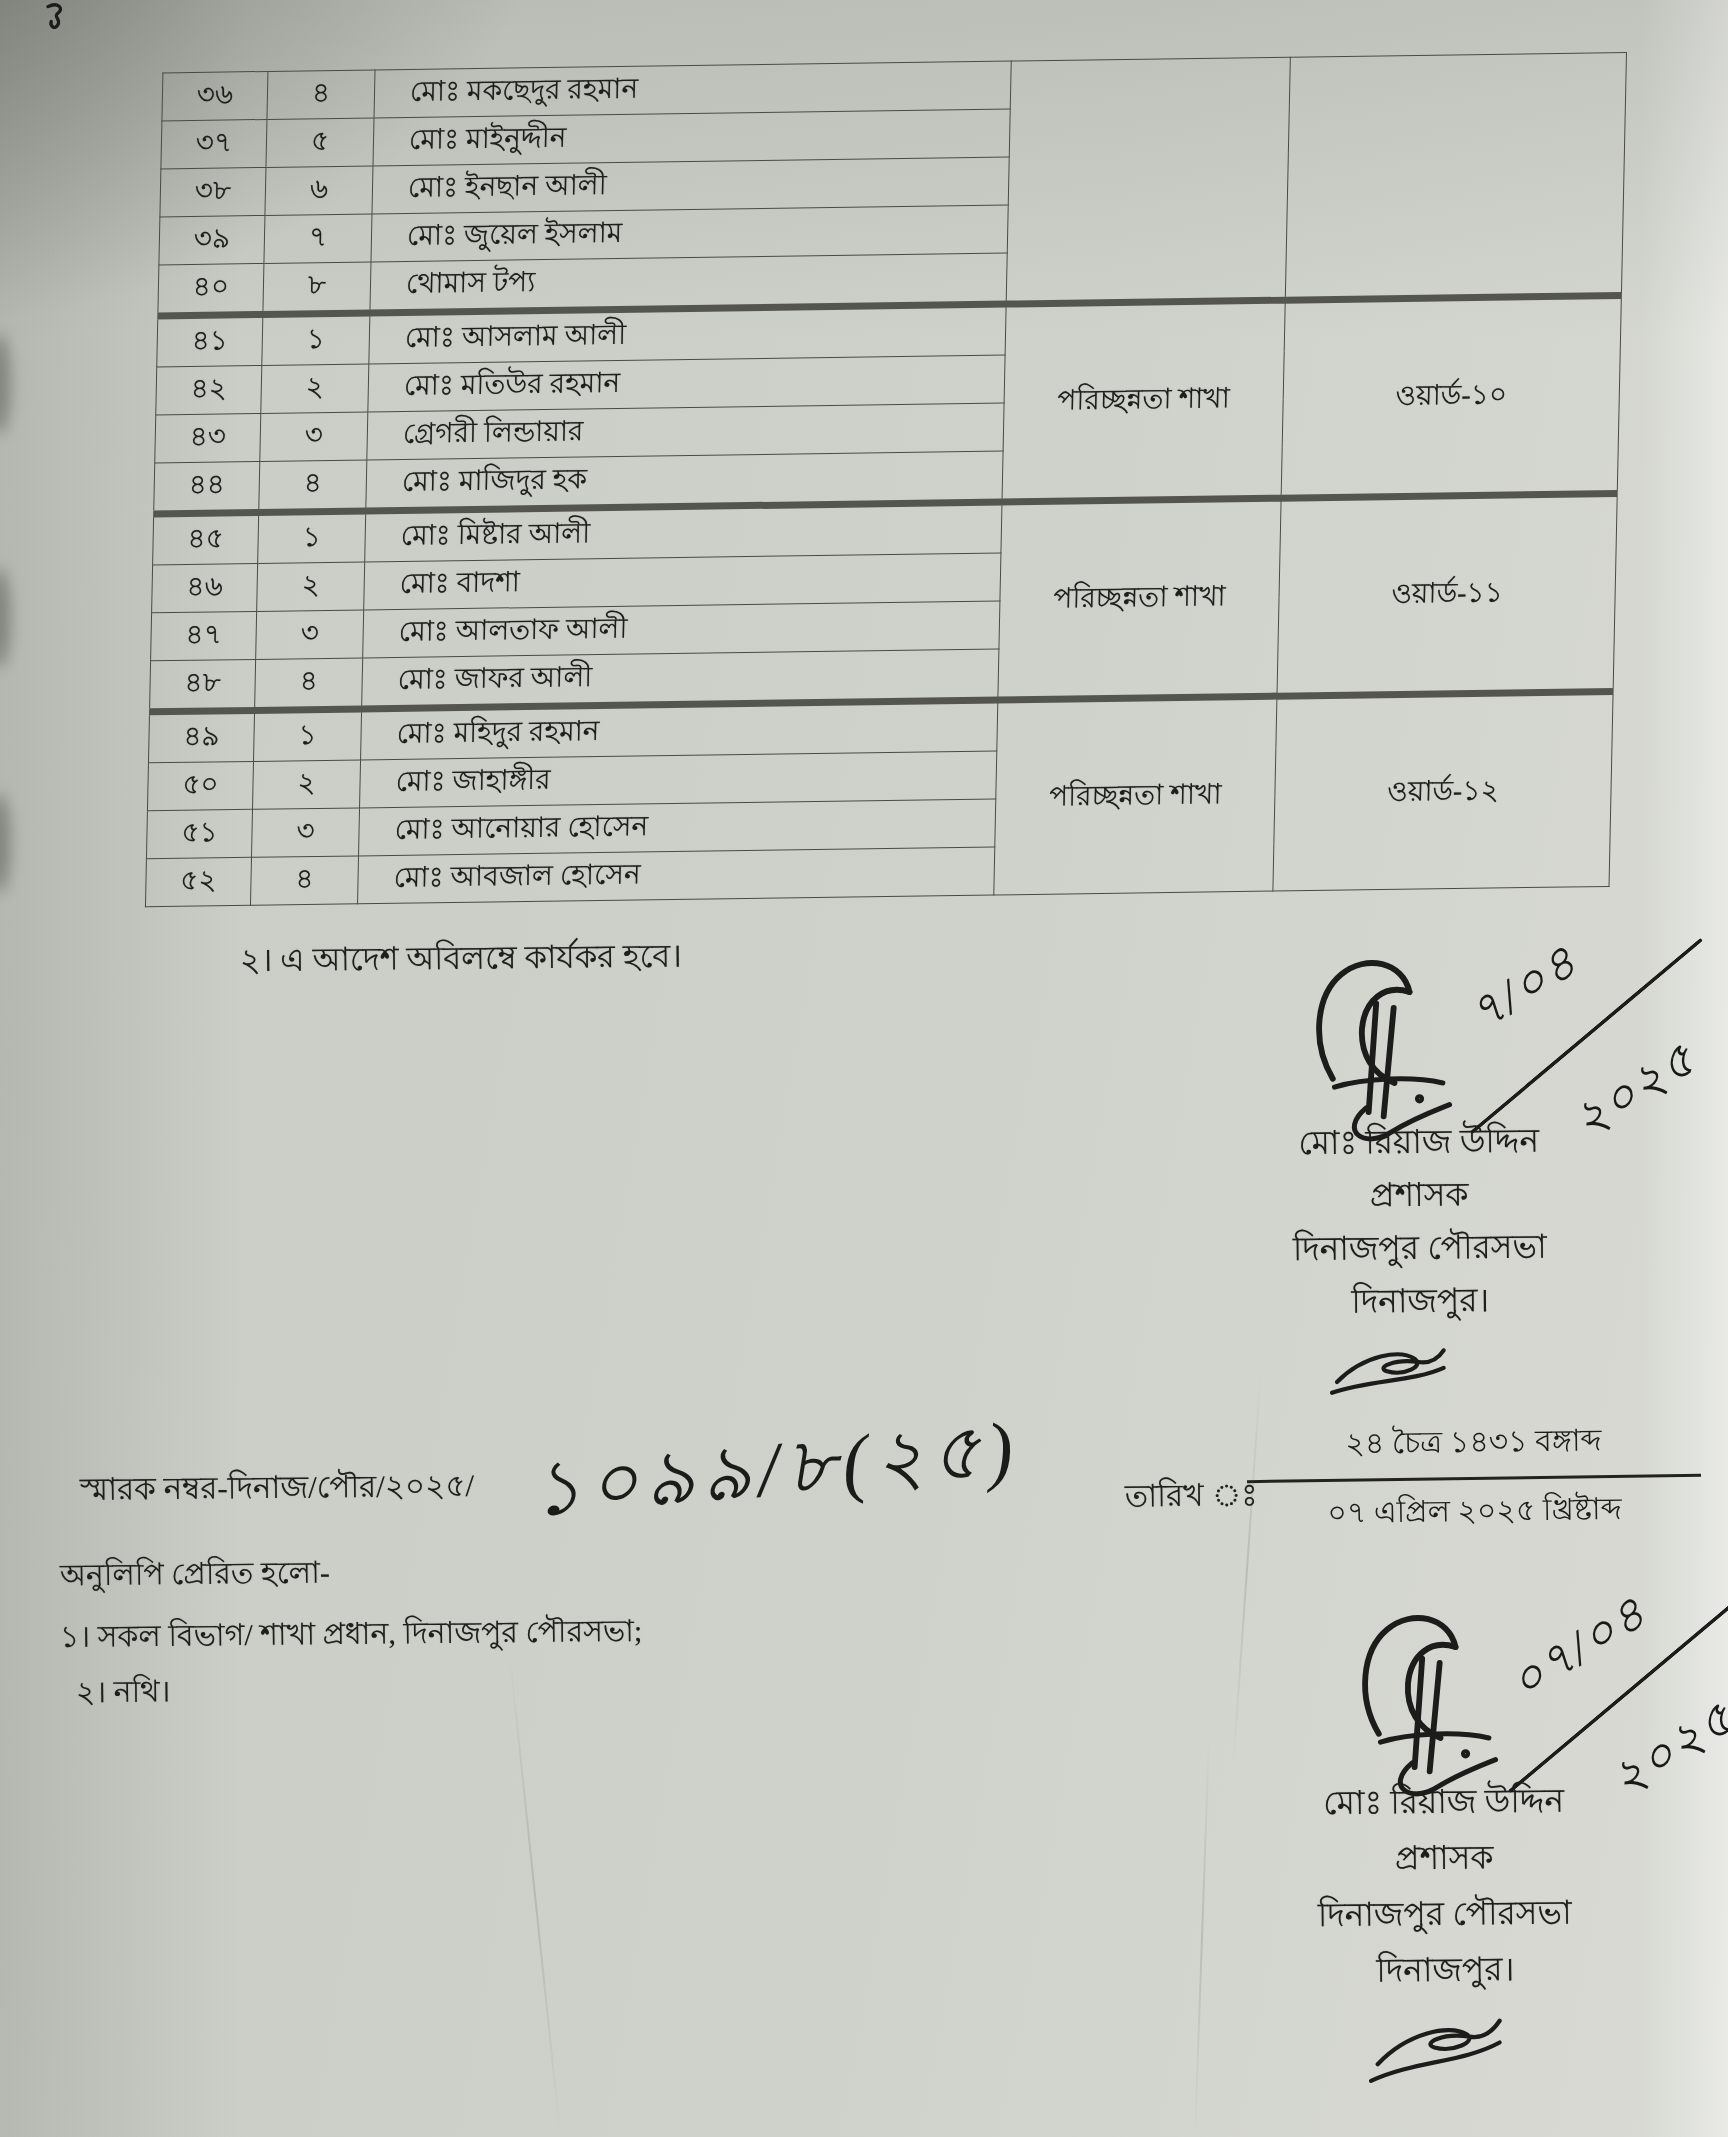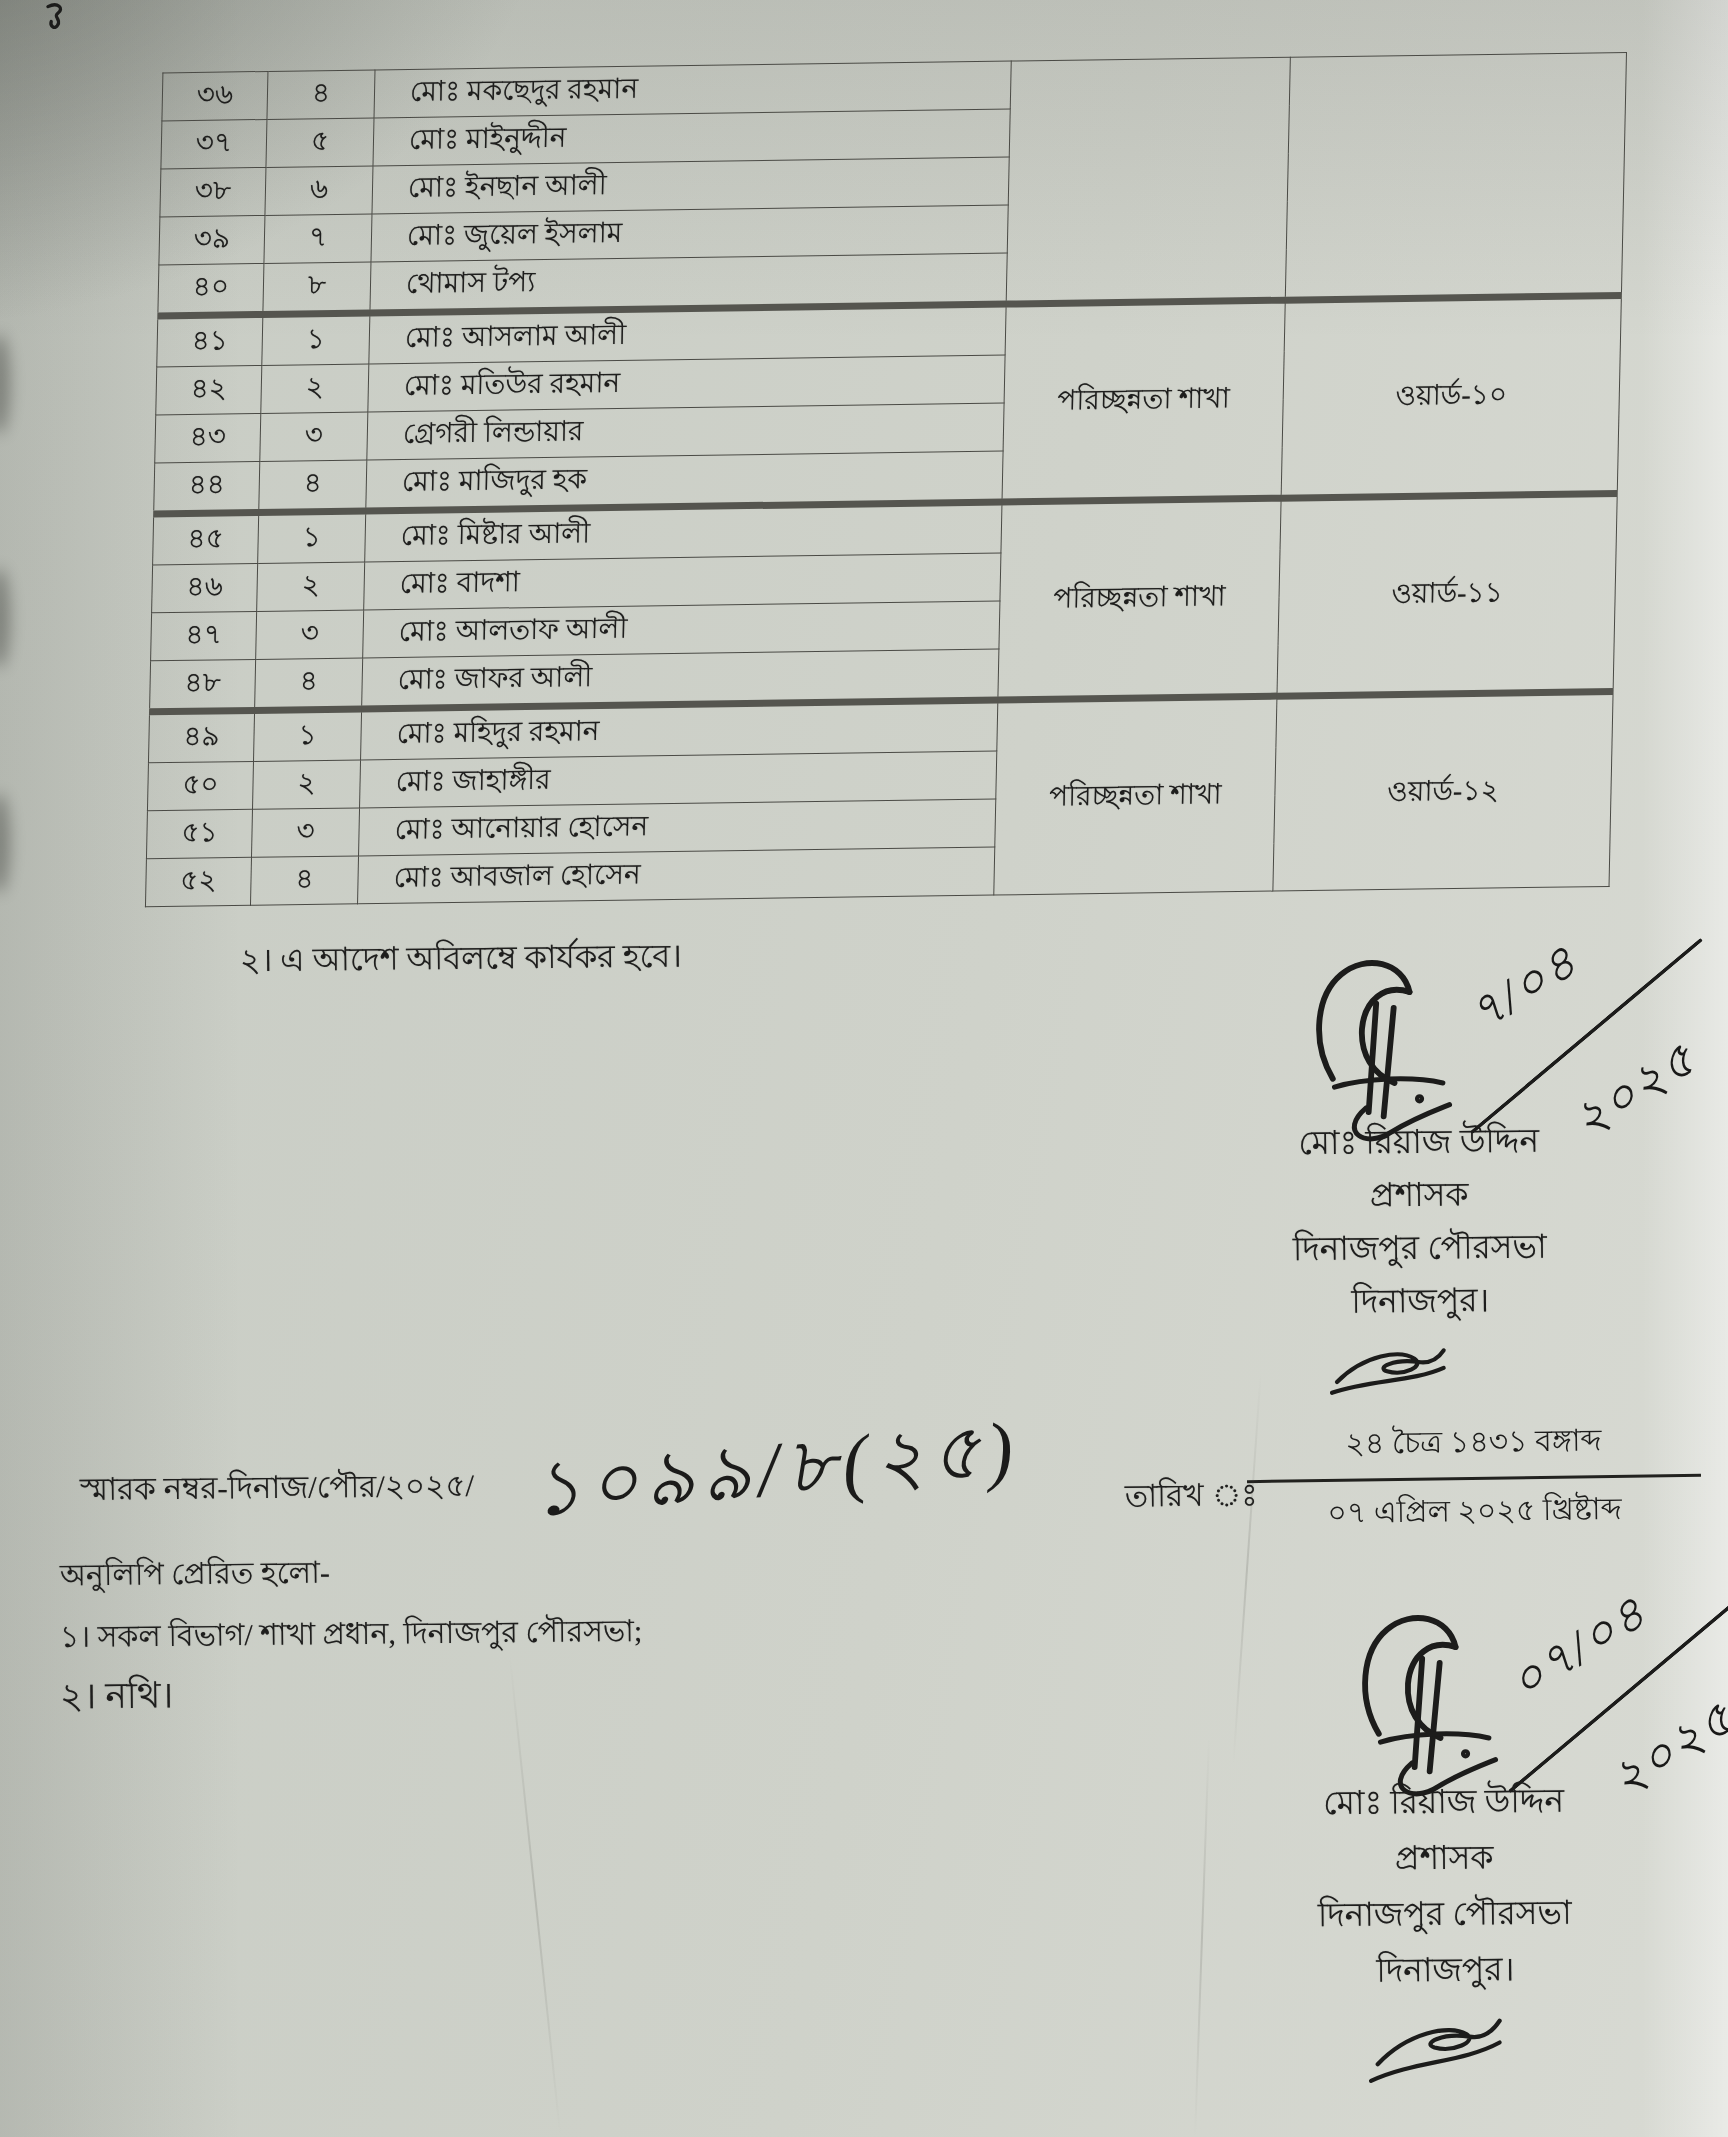--- a/index.html
+++ b/index.html
@@ -223,21 +223,21 @@
 
   <div class="txt tilt" style="left:1125px;top:1471px">তারিখ ঃ</div>
   <div class="date-frac">
     <div class="top">২৪ চৈত্র ১৪৩১ বঙ্গাব্দ</div>
     <div class="rule"></div>
     <div class="bot">০৭ এপ্রিল ২০২৫ খ্রিষ্টাব্দ</div>
   </div>
 
   <div class="txt tilt" style="left:60px;top:1550px;font-size:30px">অনুলিপি প্রেরিত হলো-</div>
   <div class="txt tilt" style="left:60px;top:1610px;font-size:30px">১। সকল বিভাগ/ শাখা প্রধান, দিনাজপুর পৌরসভা;</div>
-  <div class="txt tilt" style="left:60px;top:1668px;font-size:36px">২। নথি।</div>
+  <div class="txt tilt" style="left:76px;top:1668px;font-size:30px">২। নথি।</div>
 
   <div class="sig-block" style="left:1186px;top:1582px;width:543px;height:555px">
     <svg class="sig-svg" style="left:146px;top:25px;width:192px;height:196px" viewBox="0 0 230 235">
       <path d="M148 48 C140 12 96 2 66 27 C36 52 30 108 56 152" stroke-width="7"></path>
       <path d="M148 48 C118 38 94 58 91 92 C89 122 104 147 130 157" stroke-width="7"></path>
       <path d="M108 62 L99 192" stroke-width="7"></path>
       <path d="M129 67 L117 197" stroke-width="7"></path>
       <path d="M58 162 C95 151 152 149 188 157" stroke-width="6"></path>
       <path d="M96 187 C62 216 96 236 126 216 C152 200 176 191 196 183" stroke-width="6"></path>
       <circle cx="160" cy="176" r="3" stroke-width="5"></circle>

